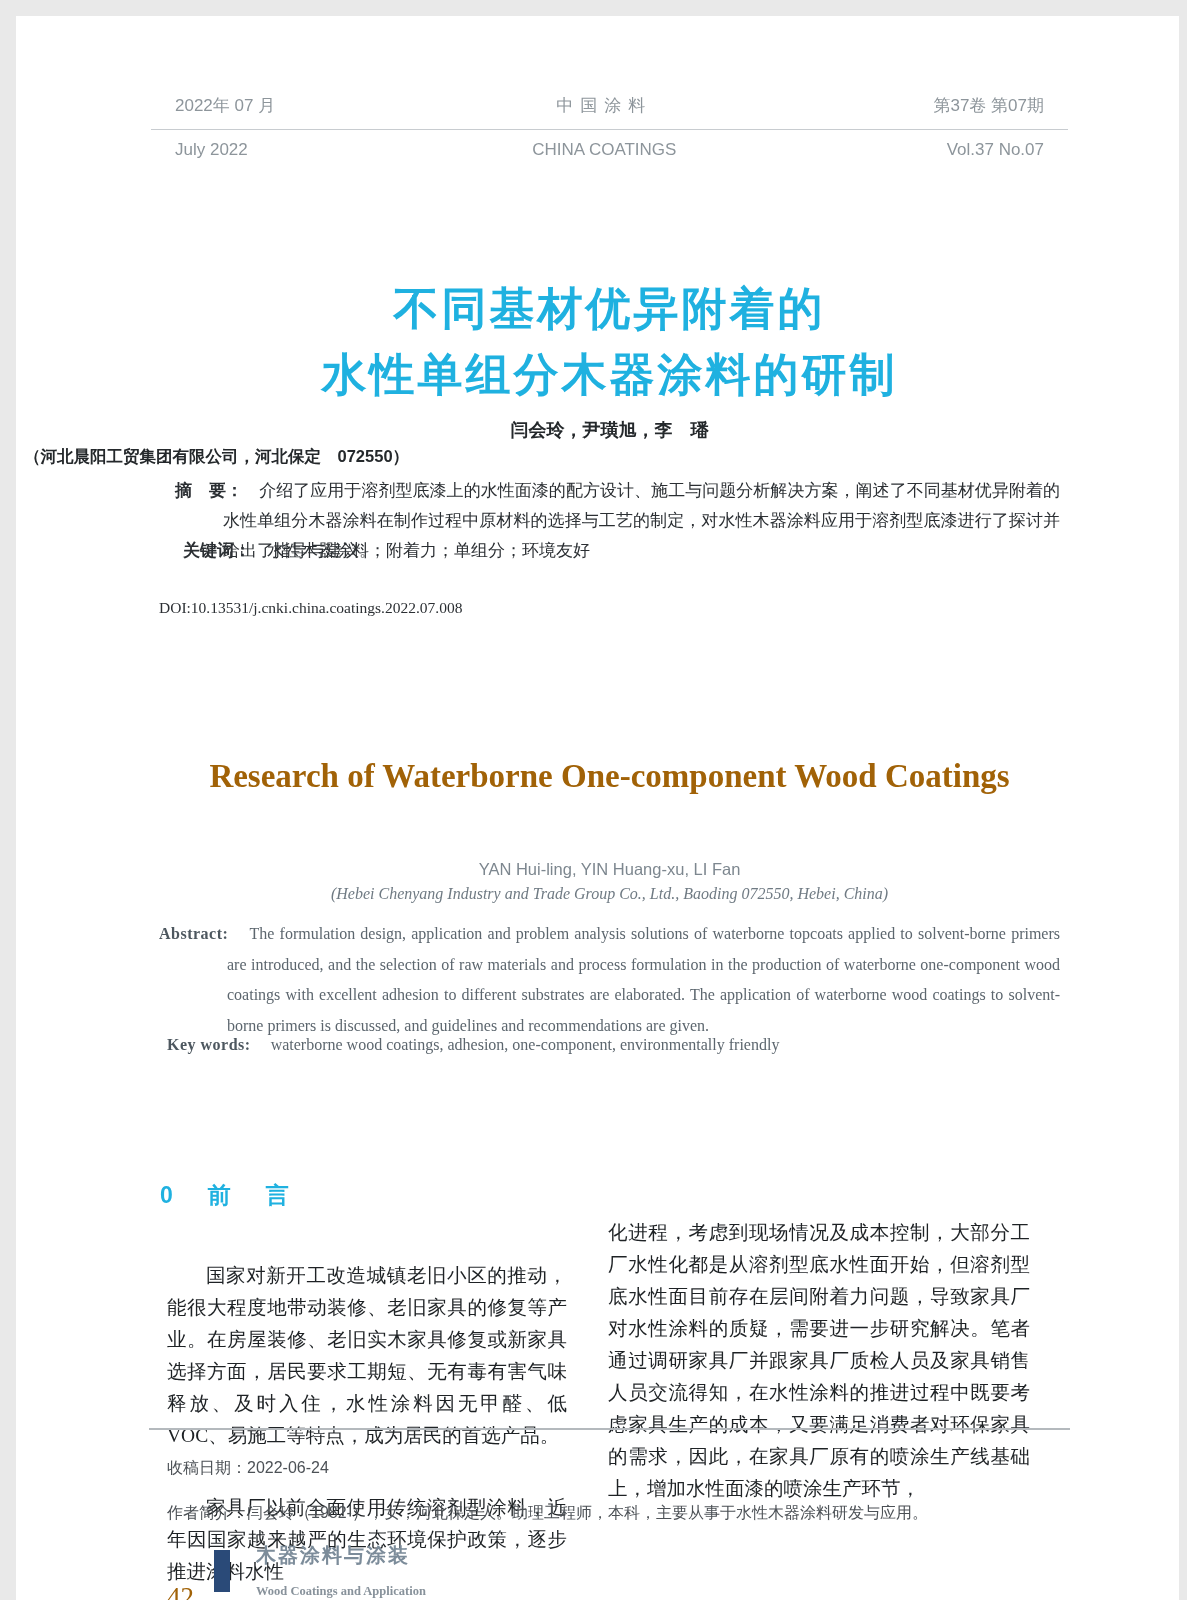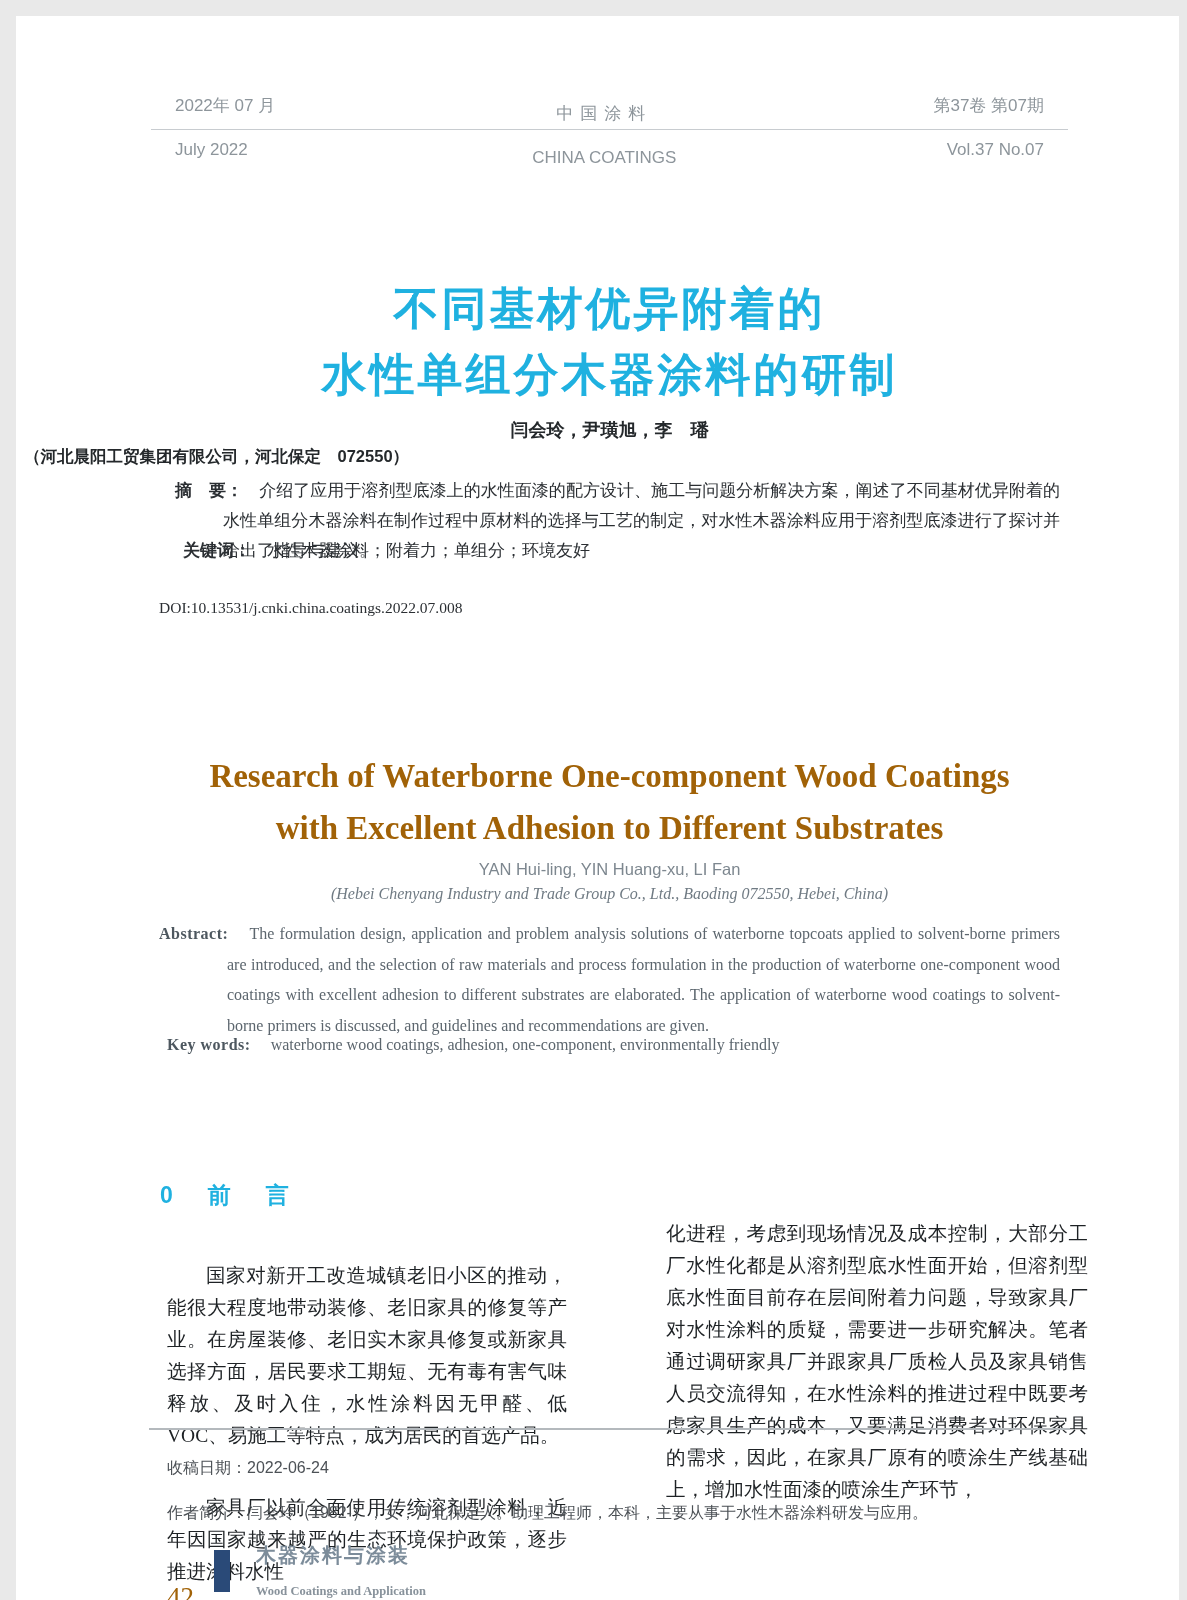--- a/index.html
+++ b/index.html
@@ -13,21 +13,21 @@
     font-family:"Liberation Serif","DejaVu Serif",serif;
     color:#1f2326;
   }
   
   .hdr {
     position:absolute; top:52px; left:135px; width:917px;
     display:flex; justify-content:space-between;
     font-family:"Liberation Sans","DejaVu Sans",sans-serif;
     font-size:17px; line-height:28px; color:#8d959b;
   }
-  .hdr-center { text-align:center;margin-top:8px; }
+  .hdr-center { text-align:center; }
   .hdr-center .cn { letter-spacing:7px; }
   .hdr-right { text-align:right; }
   .hdr-rule {
     position:absolute; top:113px; left:135px; width:917px;
     border:none; border-top:1px solid #c8ccd0;
   }
   
   .title-cn {
     position:absolute; top:252px; left:0; width:100%;
     text-align:center;
@@ -114,21 +114,21 @@
     font-weight:bold; font-size:23px; letter-spacing:6px;
     color:#1fb1e0;
   }
   .col { 
     position:absolute;
     font-family:"Liberation Serif","DejaVu Serif",serif;
     font-size:19.5px; line-height:32px; color:#1e2225;
     text-align:justify;
   }
   .col-left  { top:1204px; left:135px;  width:432px; }
-  .col-right { top:1186px; left:634px;  width:454px; }
+  .col-right { top:1186px; left:576px;  width:454px;font-family:Liberation Mono, monospace; }
   .col p.ind { text-indent:2em;margin-top:24px; }
   
   .foot-rule {
     position:absolute; top:1412px; left:133px; width:921px;
     border:none; border-top:2px solid #b4b9bd;
   }
   .footnote {
     position:absolute; top:1422px; left:135px; width:917px;
     font-family:"Liberation Sans","DejaVu Sans",sans-serif;
     font-size:16px; line-height:27px; color:#4c5156;
@@ -192,21 +192,20 @@
     <span class="lbl">摘　要：</span><span>介绍了应用于溶剂型底漆上的水性面漆的配方设计、施工与问题分析解决方案，阐述了不同基材优异附着的水性单组分木器涂料在制作过程中原材料的选择与工艺的制定，对水性木器涂料应用于溶剂型底漆进行了探讨并给出了指导与建议。</span>
   </p>
   <p class="kw-cn">
     <span class="lbl">关键词：</span><span>水性木器涂料；附着力；单组分；环境友好</span>
   </p>
 
   <div class="doi">DOI:10.13531/j.cnki.china.coatings.2022.07.008</div>
 
   <h2 class="title-en">
     <span>Research of Waterborne One-component Wood Coatings</span><br>
-    <span>with Excellent Adhesion to Different Substrates</span>
   </h2>
   <div class="authors-en">YAN Hui-ling, YIN Huang-xu, LI Fan</div>
   <div class="affil-en">(Hebei Chenyang Industry and Trade Group Co., Ltd., Baoding 072550, Hebei, China)</div>
 
   <p class="abs-en">
     <span class="lbl">Abstract:</span> <span>The formulation design, application and problem analysis solutions of waterborne topcoats applied to solvent-borne primers are introduced, and the selection of raw materials and process formulation in the production of waterborne one-component wood coatings with excellent adhesion to different substrates are elaborated. The application of waterborne wood coatings to solvent-borne primers is discussed, and guidelines and recommendations are given.</span>
   </p>
   <p class="kw-en">
     <span class="lbl">Key words:</span> <span>waterborne wood coatings, adhesion, one-component, environmentally friendly</span>
   </p>

